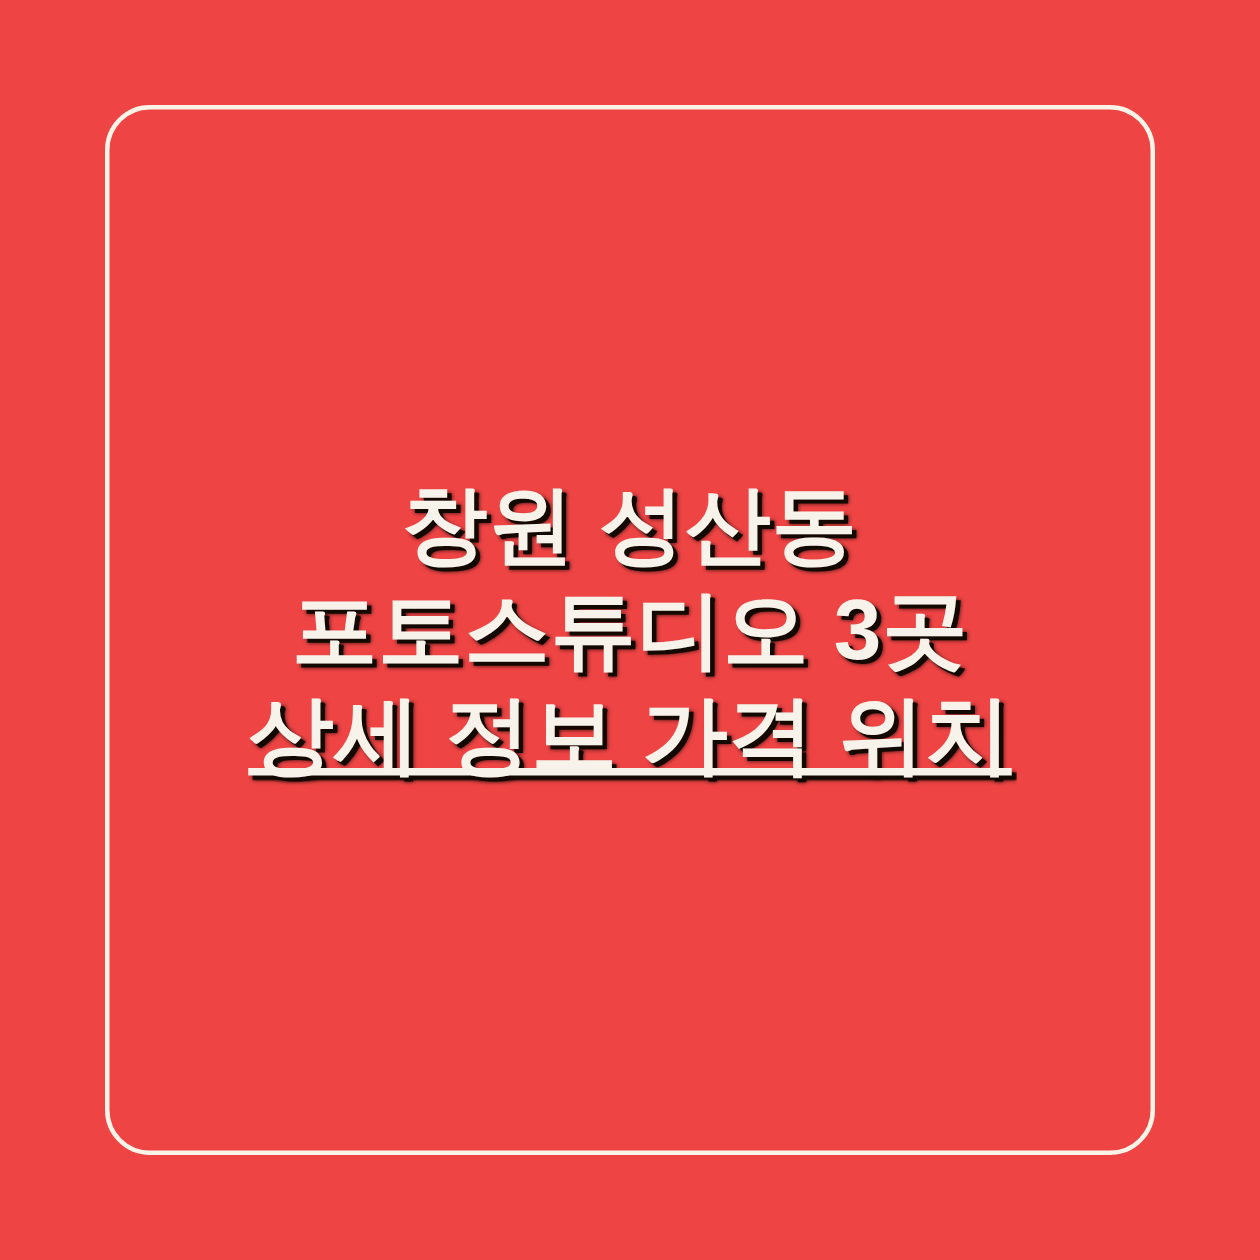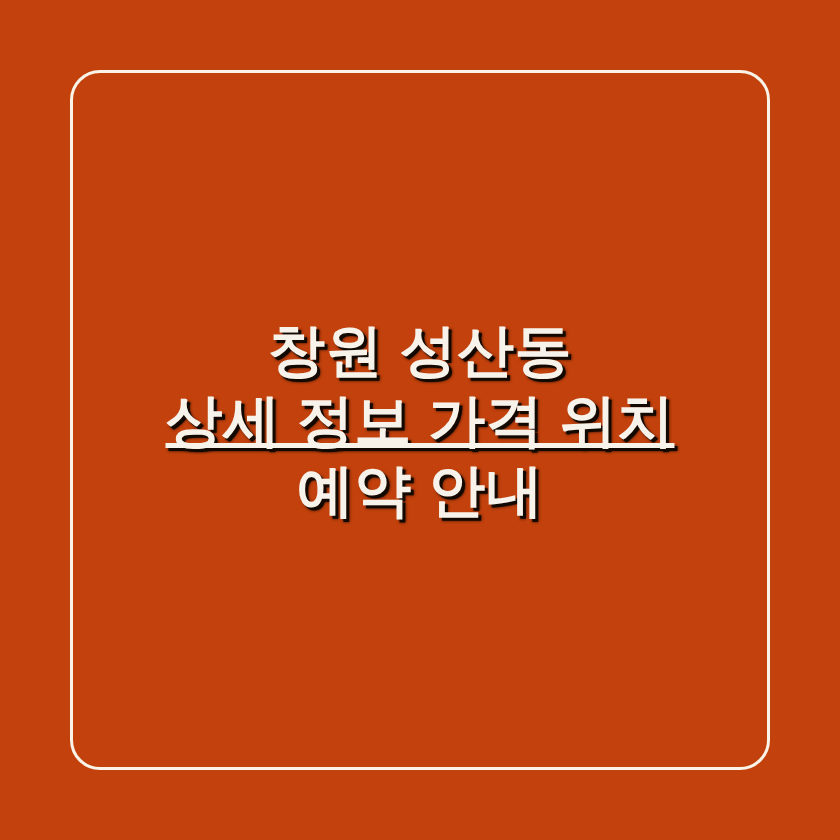--- a/index.html
+++ b/index.html
@@ -60,23 +60,23 @@
     letter-spacing: 0.5px;
     white-space: nowrap;
     text-shadow:
       3px 3px 0 #140901,
       3px 3px 3px rgba(10, 5, 0, 0.85);
   }
 </style>
 </head>
 <body>
 
-<div id="poster" style="background: #c2410c;">
+<div id="poster" style="background: #ef4444;">
 
   <div id="border-frame" style="border-color: rgb(250, 244, 232);"></div>
 
   <div id="title-block">
     <span class="title-line" style="color: rgb(247, 242, 234); text-shadow: rgb(20, 9, 1) 3px 3px 0px, rgba(10, 5, 0, 0.85) 3px 3px 3px;">창원 성산동</span>
+    <span class="title-line" style="color: rgb(247, 242, 234); text-shadow: rgb(20, 9, 1) 3px 3px 0px, rgba(10, 5, 0, 0.85) 3px 3px 3px;">포토스튜디오 3곳</span>
     <span class="title-line" style="color: rgb(247, 242, 234); text-shadow: rgb(20, 9, 1) 3px 3px 0px, rgba(10, 5, 0, 0.85) 3px 3px 3px; text-decoration: underline;">상세 정보 가격 위치</span>
-    <span class="title-line" style="color: rgb(247, 242, 234); text-shadow: rgb(20, 9, 1) 3px 3px 0px, rgba(10, 5, 0, 0.85) 3px 3px 3px;">예약 안내</span>
   </div>
 
 </div>
 
 </body></html>

